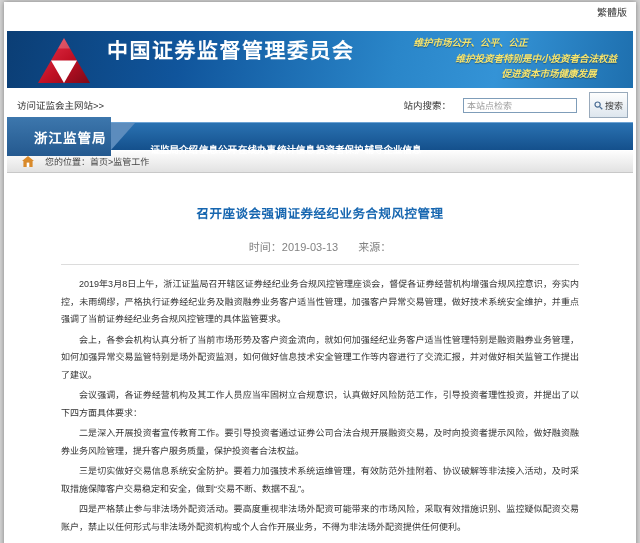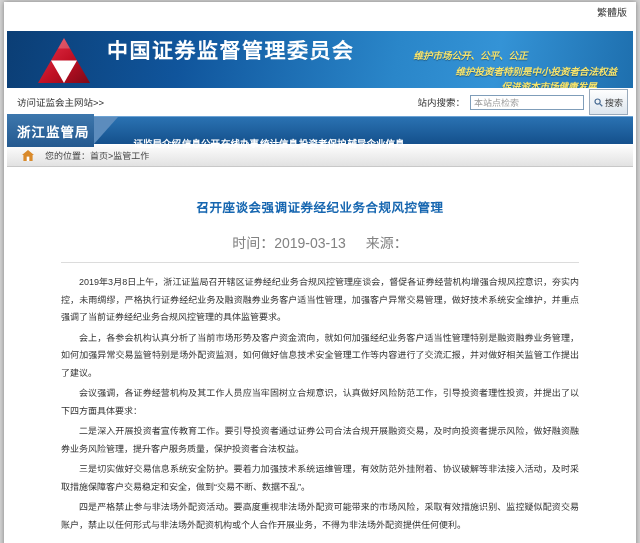--- a/index.html
+++ b/index.html
@@ -7,44 +7,44 @@
   
   .topstrip{height:29px;text-align:right;padding-right:9px;background:#fff;}
   .lang{font-size:10px;color:#333;line-height:21px;cursor:pointer;display:inline-block;}
   
   .banner{height:57px;margin:0 3px;position:relative;overflow:hidden;
     background:linear-gradient(100deg,#0b3e75 0%,#10559c 28%,#2a86c9 62%,#3493d6 78%,#1e6fae 100%);}
   .logo{position:absolute;left:30px;top:6px;}
   .org{position:absolute;left:100px;top:8px;color:#fff;}
   .org-cn{font-size:21px;font-weight:bold;letter-spacing:1.5px;line-height:24px;}
   .org-en{font-size:9px;font-weight:bold;letter-spacing:.2px;margin-top:2px;}
-  .slogans{position:absolute;right:16px;top:17px;color:#f6e46d;font-size:9.5px;font-style:italic;font-weight:bold;line-height:15.5px;text-shadow:0 1px 1px rgba(0,0,0,.35);}
+  .slogans{position:absolute;right:16px;top:4px;color:#f6e46d;font-size:9.5px;font-style:italic;font-weight:bold;line-height:15.5px;text-shadow:0 1px 1px rgba(0,0,0,.35);}
   .slogan-2{margin-left:42px;}
   .slogan-3{margin-left:88px;}
   
-  .utility{height:28px;display:flex;align-items:center;padding:0 8px 0 13px;font-size:9.5px;color:#333;background:#fff;}
+  .utility{height:34px;display:flex;align-items:center;padding:0 8px 0 13px;font-size:9.5px;color:#333;background:#fff;}
   .mainsite{cursor:pointer;}
-  .searchbox{margin-left:auto;display:flex;align-items:center;gap:5px;}
+  .searchbox{margin-left:auto;display:flex;align-items:center;gap:12px;}
   .search-label{color:#333;}
   .search-input{width:106px;height:13px;font-size:9px;color:#999;border:1px solid #7f9db9;padding:0 3px;font-family:inherit;}
   .search-btn{height:17px;font-size:9px;color:#333;display:flex;align-items:center;gap:2px;border:1px solid #9ab;background:linear-gradient(#fefefe,#dde6ee);padding:12px 4px;cursor:pointer;font-family:inherit;}
   
   .nav{height:27px;margin:0 3px;background:linear-gradient(#2a72b2,#14508c);display:flex;align-items:center;position:relative;border-top:1px solid #6da3d4;}
-  .bureau{height:33px;display:flex;align-items:center;padding:0 4px 0 10px;font-size:13.5px;font-weight:bold;color:#fff;letter-spacing:1px;background:linear-gradient(#3d77ad,#24598f);cursor:pointer;}
+  .bureau{height:39px;display:flex;align-items:center;padding:0 4px 0 27px;font-size:13.5px;font-weight:bold;color:#fff;letter-spacing:1px;background:linear-gradient(#3d77ad,#24598f);cursor:pointer;}
   .bureau-wedge{width:0;height:0;border-top:27px solid #5c8cbd;border-right:24px solid transparent;}
   .nav-items{display:flex;gap:1px;margin-left:16px;margin-top:24px;}
   .nav-item{color:#fff;font-size:9.5px;font-weight:bold;cursor:pointer;white-space:nowrap;}
   
   .crumbbar{height:21px;margin:0 3px;background:linear-gradient(#fdfdfd,#e2e2e2);border-top:1px solid #fff;border-bottom:1px solid #c8c8c8;display:flex;align-items:center;font-size:9px;color:#444;}
   .home-icon{margin:0 11px 0 15px;display:flex;cursor:pointer;}
   .crumb-path{cursor:pointer;}
   
   .article{padding:30px 57px 20px;}
   .title{text-align:center;color:#1666b0;font-size:12.5px;font-weight:bold;letter-spacing:.5px;}
-  .meta{text-align:center;font-size:14px;color:#828282;margin-top:16px;padding-bottom:10px;border-bottom:1px solid #dcdcdc;}
+  .meta{text-align:center;font-size:11px;color:#828282;margin-top:16px;padding-bottom:10px;border-bottom:1px solid #dcdcdc;}
   .meta .src{margin-left:20px;}
   .body{padding-top:11px;}
   .body p{font-size:9px;color:#333;line-height:17.5px;text-indent:2em;margin:0 0 3px;text-align:justify;}
 </style>
 </head>
 <body>
 
 <div class="page">
 
   <div class="topstrip">

